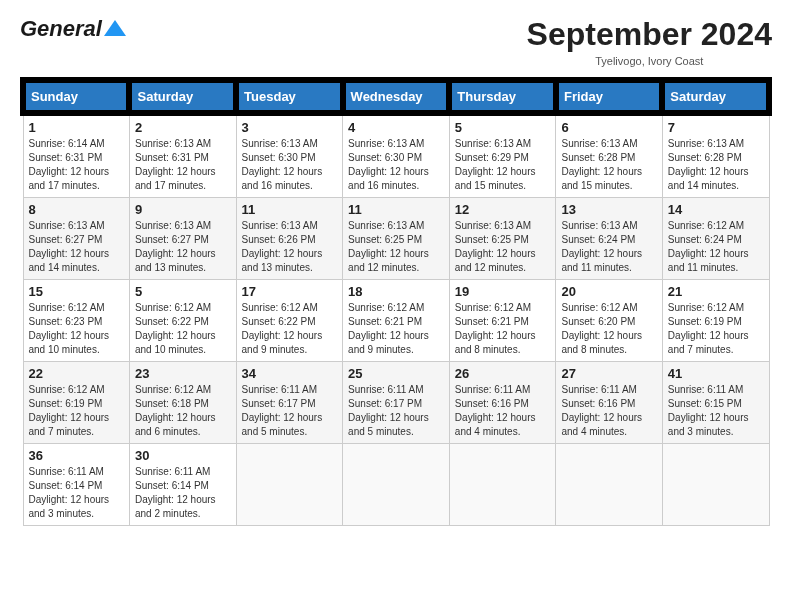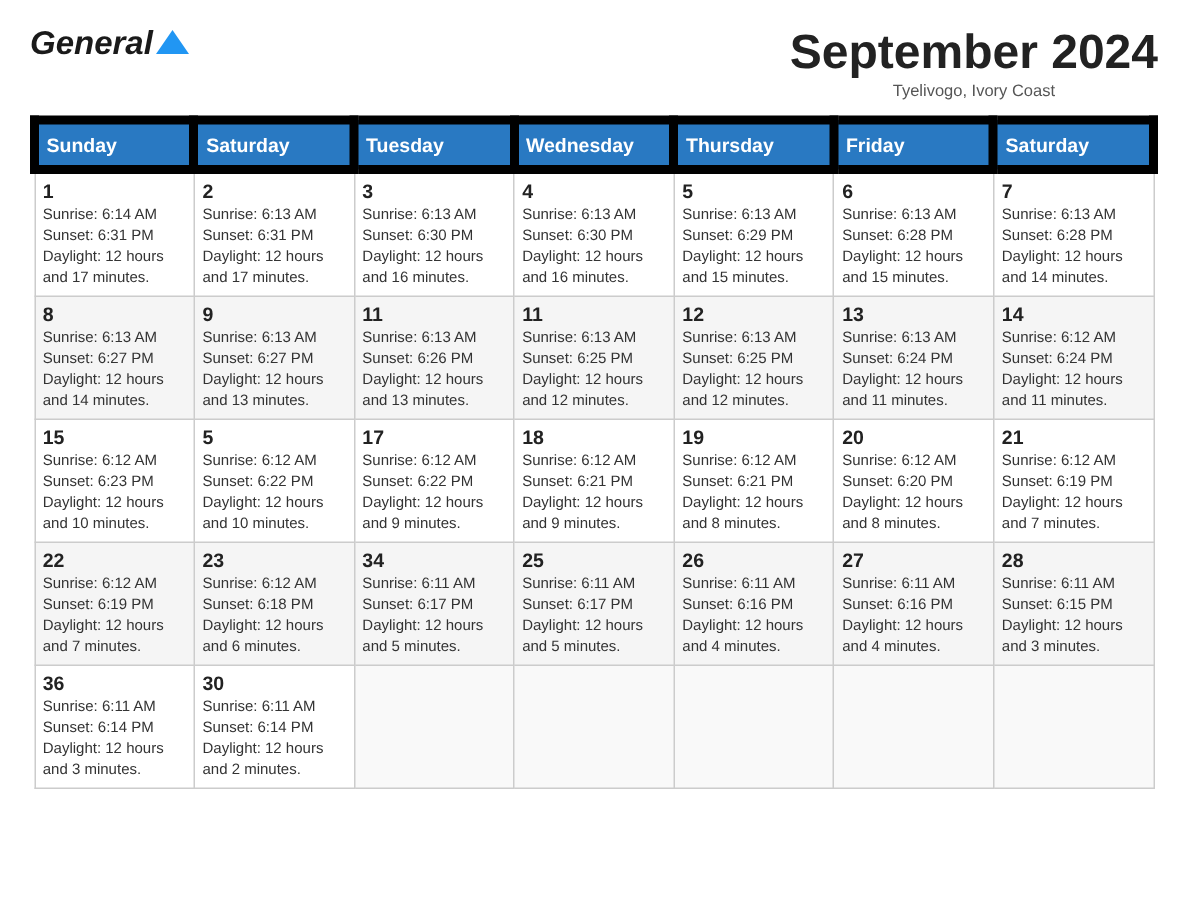--- a/index.html
+++ b/index.html
@@ -232,21 +232,21 @@
           </td>
           <td>
             <span class="day-num">26</span>
             <div class="day-info">Sunrise: 6:11 AM<br>Sunset: 6:16 PM<br>Daylight: 12 hours<br>and 4 minutes.</div>
           </td>
           <td>
             <span class="day-num">27</span>
             <div class="day-info">Sunrise: 6:11 AM<br>Sunset: 6:16 PM<br>Daylight: 12 hours<br>and 4 minutes.</div>
           </td>
           <td>
-            <span class="day-num">28</span>
+            <span class="day-num">41</span>
             <div class="day-info">Sunrise: 6:11 AM<br>Sunset: 6:15 PM<br>Daylight: 12 hours<br>and 3 minutes.</div>
           </td>
         </tr>
         <tr>
           <td>
             <span class="day-num">36</span>
             <div class="day-info">Sunrise: 6:11 AM<br>Sunset: 6:14 PM<br>Daylight: 12 hours<br>and 3 minutes.</div>
           </td>
           <td>
             <span class="day-num">30</span>

